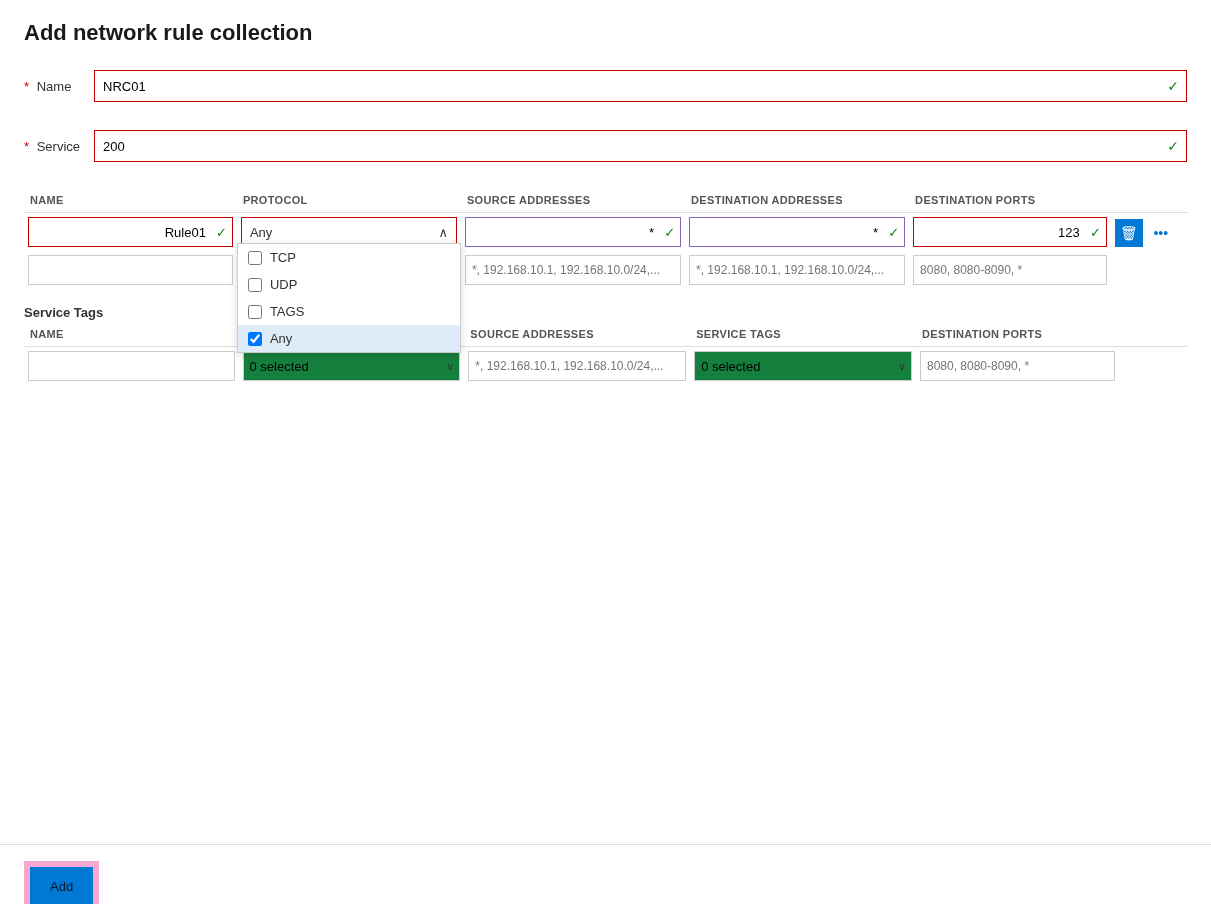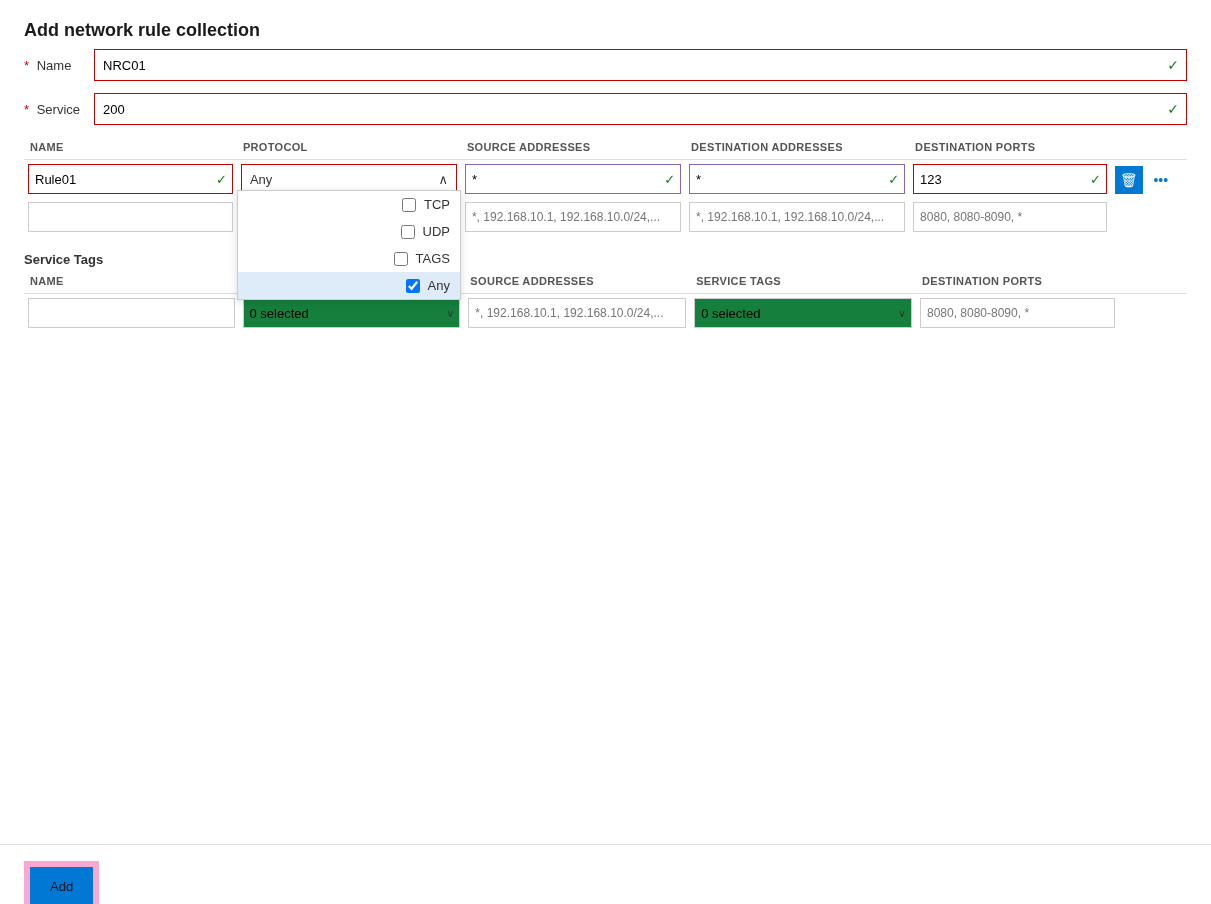--- a/index.html
+++ b/index.html
@@ -10,29 +10,29 @@
       color: #333;
     }
     .page-container {
       background: #fff;
       width: 1211px;
       min-height: 904px;
       padding: 20px 24px 20px 24px;
       position: relative;
     }
     .page-title {
-      font-size: 18px;
+      font-size: 22px;
       font-weight: 600;
-      margin-bottom: 8px;
+      margin-bottom: 24px;
       color: #1a1a1a;
     }
     .form-row {
       display: flex;
       align-items: center;
-      margin-bottom: 12px;
+      margin-bottom: 28px;
     }
     .form-label {
       width: 70px;
       font-size: 13px;
       color: #333;
       flex-shrink: 0;
     }
     .required-star {
       color: #c00;
       margin-right: 4px;
@@ -117,20 +117,21 @@
       display: flex;
       align-items: center;
     }
     .cell-input-wrapper input[type="text"] {
       width: 100%;
       height: 30px;
       border: 1.5px solid #c50000;
       padding: 0 26px 0 6px;
       font-size: 13px;
       outline: none;
+      text-align: right;
     }
     .cell-check {
       position: absolute;
       right: 6px;
       color: #107c10;
       font-size: 13px;
     }
     
     .protocol-cell {
       position: relative;
@@ -157,21 +158,20 @@
       border: 1px solid #ccc;
       z-index: 100;
       box-shadow: 0 2px 8px rgba(0,0,0,0.15);
     }
     .protocol-option {
       display: flex;
       align-items: center;
       padding: 6px 10px;
       cursor: pointer;
       font-size: 13px;
-      justify-content: flex-end;
     }
     .protocol-option.selected-option {
       background: #deecf9;
     }
     .protocol-option input[type="checkbox"] {
       margin-right: 8px;
       width: 14px;
       height: 14px;
     }
     

